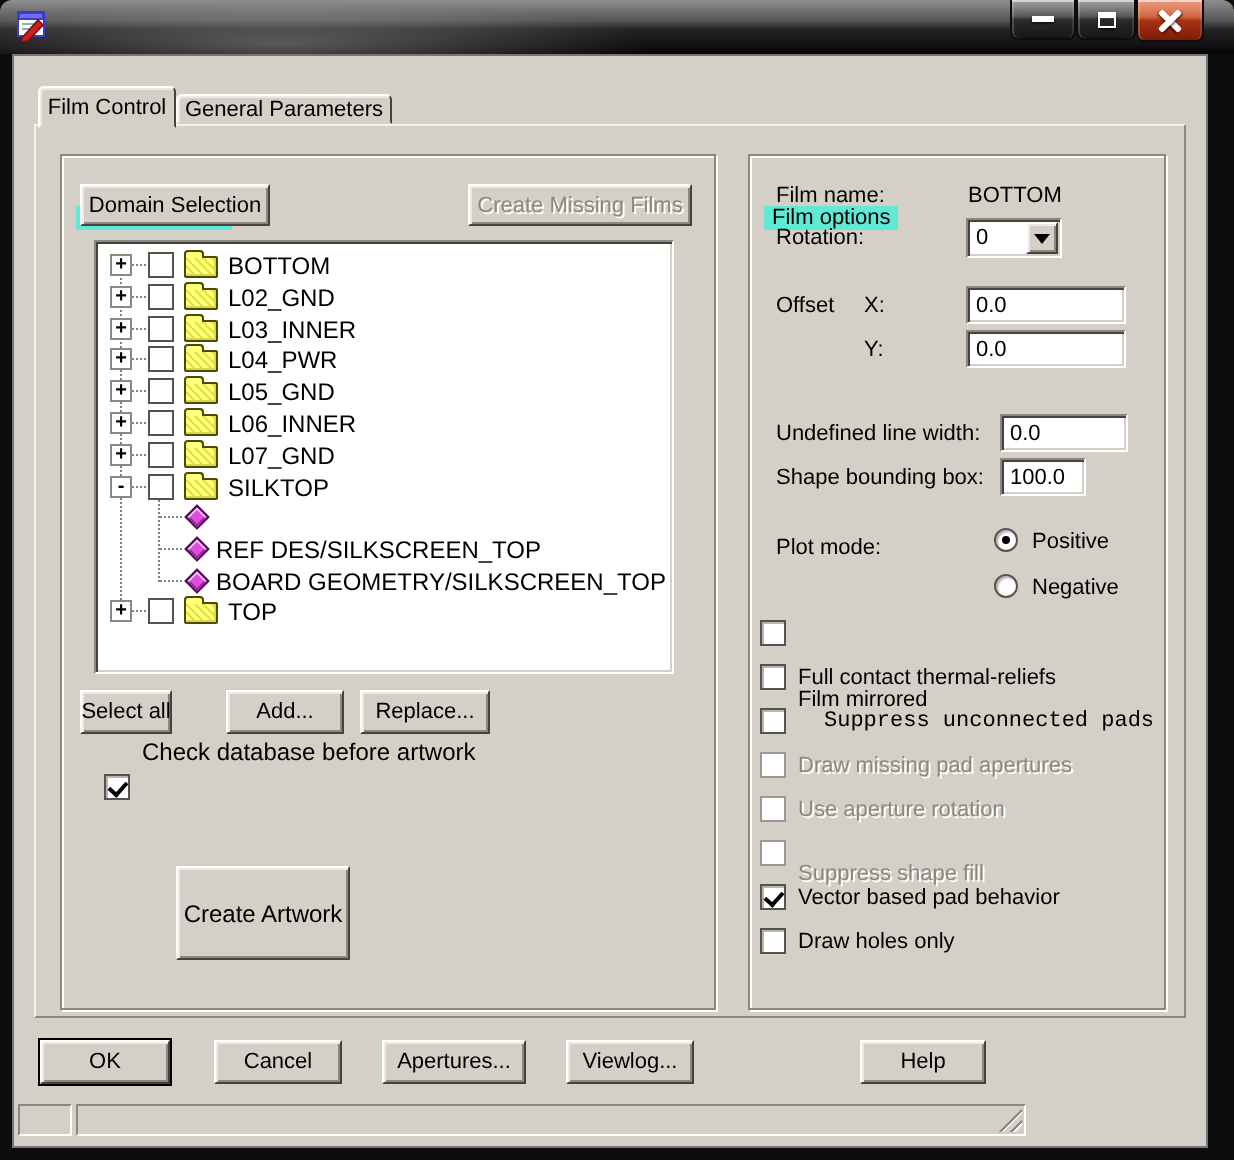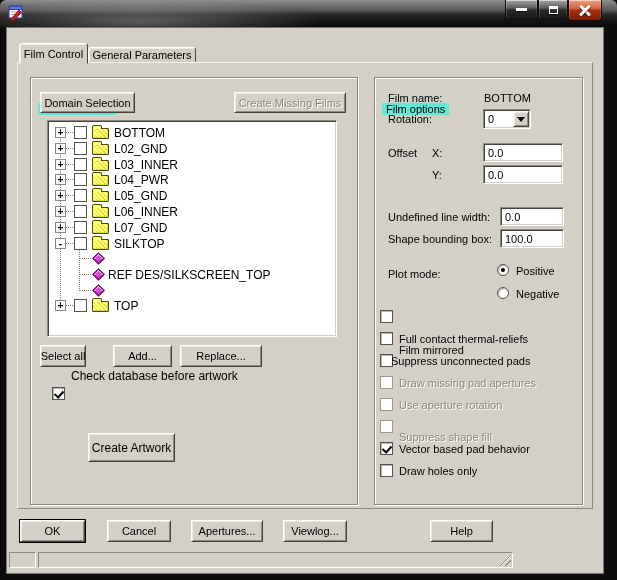--- a/index.html
+++ b/index.html
@@ -260,37 +260,38 @@
   <span class="diamond"></span>
 </div>
 <div class="trow" style="top:267px;">
   <span class="dh childlv"></span>
   <span class="diamond"></span>
   <span class="tlabel childlv">REF DES/SILKSCREEN_TOP</span>
 </div>
 <div class="trow" style="top:283px;">
   <span class="dh childlv"></span>
   <span class="diamond"></span>
+  <span class="tlabel childlv">BOARD GEOMETRY/SILKSCREEN_TOP</span>
 </div>
 <div class="trow" style="top:298px;">
   <span class="dh toplv"></span>
   <span class="expander">+</span>
   <span class="tcb"></span>
   <span class="folder"></span>
   <span class="tlabel">TOP</span>
 </div>
 
 <div class="btn" style="left:40px; top:345px; width:46px; height:22px;">Select all</div>
 <div class="btn" style="left:113px; top:345px; width:59px; height:22px;">Add...</div>
-<div class="btn" style="left:180px; top:345px; width:82px; height:22px;">Replace...</div>
+<div class="btn" style="left:180px; top:345px; width:65px; height:22px;">Replace...</div>
 
 <span class="cb checked" style="left:52px; top:387px;"></span>
 <span class="lbl" style="left:71px; top:369px; font-size:12px;">Check database before artwork</span>
 
-<div class="btn" style="left:88px; top:433px; width:87px; height:29px; font-size:12px;text-align:center;">Create Artwork</div>
+<div class="btn" style="left:88px; top:433px; width:87px; height:47px; font-size:12px;text-align:center;">Create Artwork</div>
 
 <div class="groupbox" style="left:374px; top:77px; width:209px; height:428px;">
   <span class="caption">Film options</span>
 </div>
 
 <span class="lbl" style="left:388px; top:92px;">Film name:</span>
 <span class="lbl" style="left:484px; top:92px;">BOTTOM</span>
 
 <span class="lbl" style="left:388px; top:113px;">Rotation:</span>
 <div class="sunken" style="left:483px; top:109px; width:48px; height:20px;">
@@ -303,36 +304,36 @@
 <span class="lbl" style="left:388px; top:147px;">Offset</span>
 <span class="lbl" style="left:432px; top:147px;">X:</span>
 <input class="sunken input" style="left: 483px; top: 143px; width: 80px; height: 19px;" value="0.0">
 <span class="lbl" style="left:432px; top:169px;">Y:</span>
 <input class="sunken input" style="left: 483px; top: 165px; width: 80px; height: 19px;" value="0.0">
 
 <span class="lbl" style="left:388px; top:211px;">Undefined line width:</span>
 <input class="sunken input" style="left: 500px; top: 207px; width: 64px; height: 19px;" value="0.0">
 
 <span class="lbl" style="left:388px; top:233px;">Shape bounding box:</span>
-<input class="sunken input" style="left: 500px; top: 229px; width: 64px; height: 19px;" value="100.0">
+<input class="sunken input" style="left: 500px; top: 229px; width: 43px; height: 19px;" value="100.0">
 
 <span class="lbl" style="left:388px; top:268px;">Plot mode:</span>
 <span class="radio selected" style="left:497px; top:264px;"></span>
 <span class="lbl" style="left:516px; top:265px;">Positive</span>
 <span class="radio" style="left:497px; top:287px;"></span>
 <span class="lbl" style="left:516px; top:288px;">Negative</span>
 
 <span class="cb" style="left:380px; top:310px;"></span>
 <span class="lbl" style="left:399px; top:311px;margin-top:33px;">Film mirrored</span>
 
 <span class="cb" style="left:380px; top:332px;"></span>
 <span class="lbl" style="left:399px; top:333px;">Full contact thermal-reliefs</span>
 
 <span class="cb" style="left:380px; top:354px;"></span>
-<span class="lbl" style="left:391px; top:355px;">Suppress unconnected pads</span>
+<span class="lbl" style="left:412px; top:355px;font-family:Liberation Mono, monospace;">Suppress unconnected pads</span>
 
 <span class="cb disabled" style="left:380px; top:376px;"></span>
 <span class="lbl" style="left:399px; top:377px; color:#8a887f; text-shadow:1px 1px 0 #fff;">Draw missing pad apertures</span>
 
 <span class="cb disabled" style="left:380px; top:398px;"></span>
 <span class="lbl" style="left:399px; top:399px; color:#8a887f; text-shadow:1px 1px 0 #fff;">Use aperture rotation</span>
 
 <span class="cb disabled" style="left:380px; top:420px;"></span>
 <span class="lbl" style="left:399px; top:431px; color:#8a887f; text-shadow:1px 1px 0 #fff;">Suppress shape fill</span>
 

